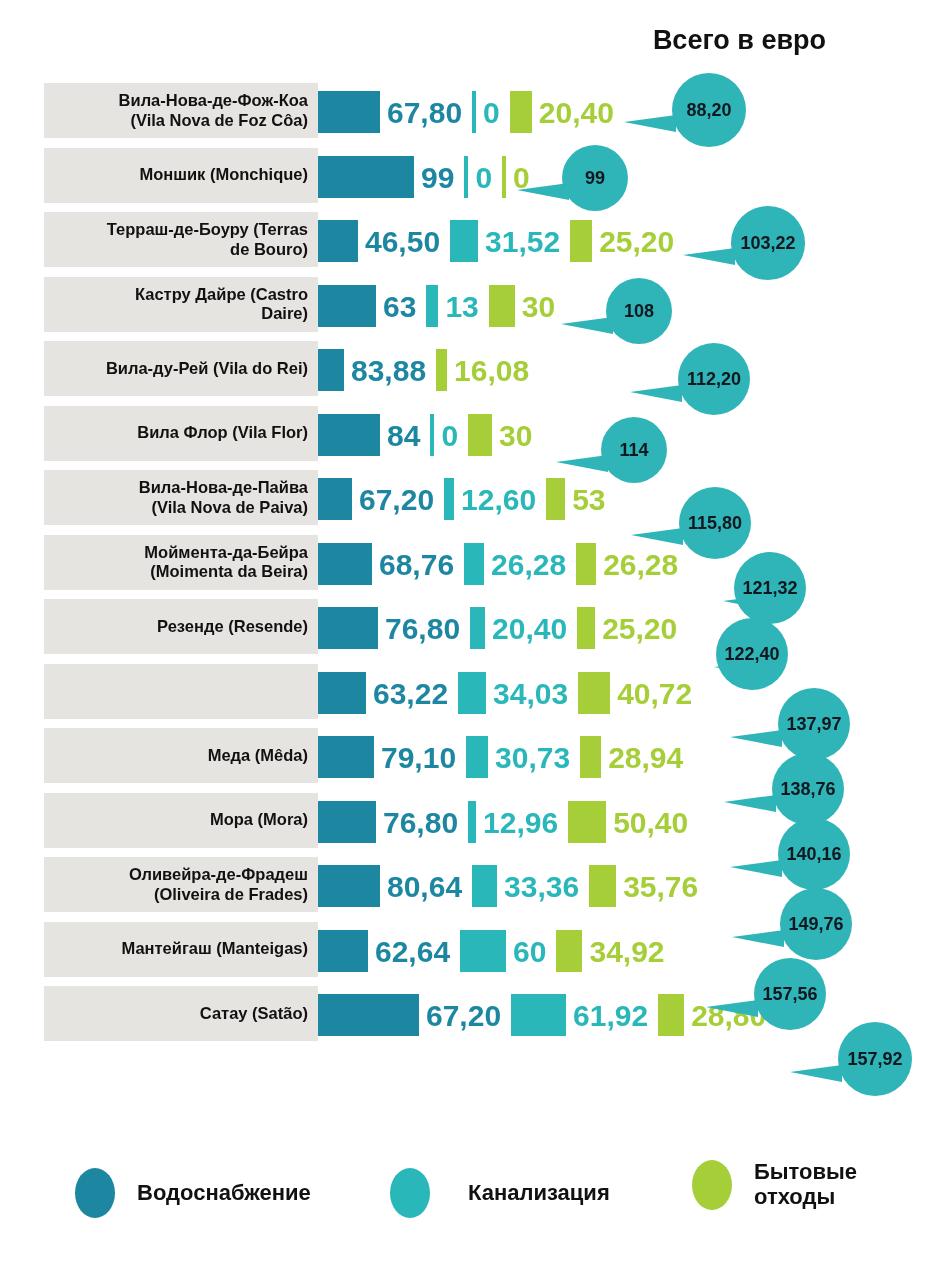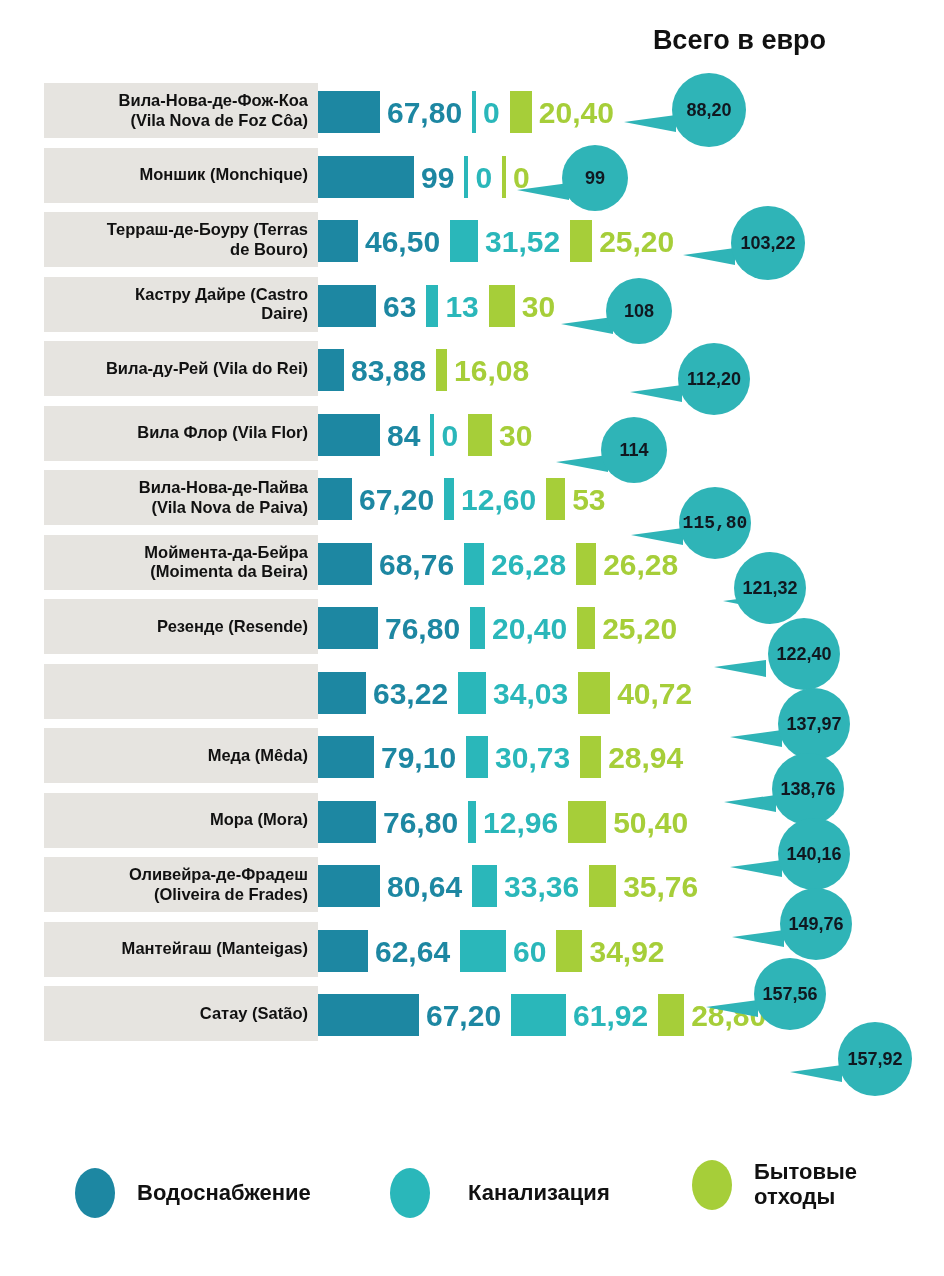--- a/index.html
+++ b/index.html
@@ -398,25 +398,25 @@
       <div class="bubble" style="left: 562px; top: 145px; width: 66px; height: 66px;">99</div>
       <div class="tail" style="left: 683px; top: 248px;"></div>
       <div class="bubble" style="left: 731px; top: 206px; width: 74px; height: 74px;">103,22</div>
       <div class="tail" style="left: 561px; top: 317px;"></div>
       <div class="bubble" style="left: 606px; top: 278px; width: 66px; height: 66px;">108</div>
       <div class="tail" style="left: 630px; top: 385px;"></div>
       <div class="bubble" style="left: 678px; top: 343px; width: 72px; height: 72px;">112,20</div>
       <div class="tail" style="left: 556px; top: 455px;"></div>
       <div class="bubble" style="left: 601px; top: 417px; width: 66px; height: 66px;">114</div>
       <div class="tail" style="left: 631px; top: 528px;"></div>
-      <div class="bubble" style="left: 679px; top: 487px; width: 72px; height: 72px; font-family: Liberation Mono, monospace;">115,80</div>
+      <div class="bubble" style="left: 679px; top: 487px; width: 72px; height: 72px;">115,80</div>
       <div class="tail" style="left: 723px; top: 594px;"></div>
       <div class="bubble" style="left: 734px; top: 552px; width: 72px; height: 72px;">121,32</div>
       <div class="tail" style="left: 714px; top: 660px;"></div>
-      <div class="bubble" style="left: 768px; top: 618px; width: 72px; height: 72px;">122,40</div>
+      <div class="bubble" style="left: 716px; top: 618px; width: 72px; height: 72px;">122,40</div>
       <div class="tail" style="left: 730px; top: 730px;"></div>
       <div class="bubble" style="left: 778px; top: 688px; width: 72px; height: 72px;">137,97</div>
       <div class="tail" style="left: 724px; top: 795px;"></div>
       <div class="bubble" style="left: 772px; top: 753px; width: 72px; height: 72px;">138,76</div>
       <div class="tail" style="left: 730px; top: 860px;"></div>
       <div class="bubble" style="left: 778px; top: 818px; width: 72px; height: 72px;">140,16</div>
       <div class="tail" style="left: 732px; top: 930px;"></div>
       <div class="bubble" style="left: 780px; top: 888px; width: 72px; height: 72px;">149,76</div>
       <div class="tail" style="left: 706px; top: 1000px;"></div>
       <div class="bubble" style="left: 754px; top: 958px; width: 72px; height: 72px;">157,56</div>

